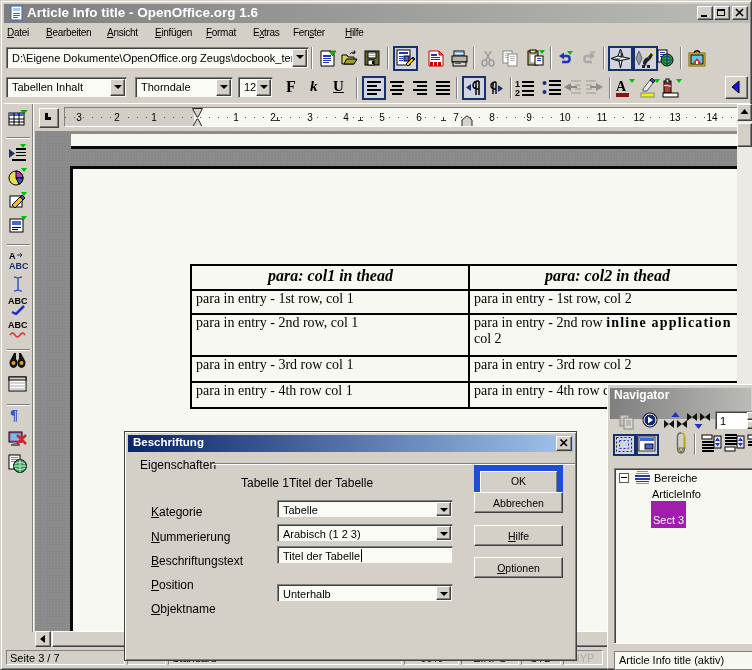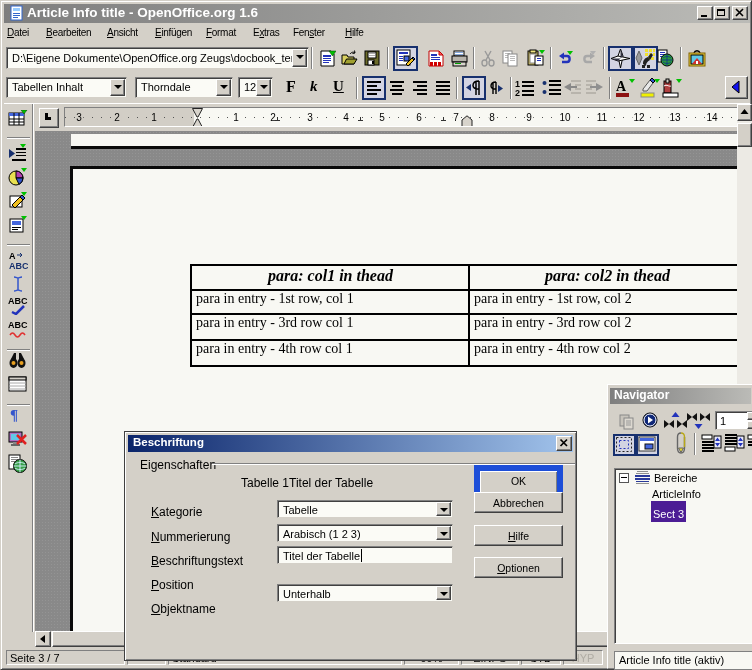--- a/index.html
+++ b/index.html
@@ -31,21 +31,21 @@
 #leftbar{position:absolute;left:3px;top:103px;width:30px;height:528px;background:#d4d0c8}
 .hsep{position:absolute;left:3px;width:23px;border-top:1px solid #808080;border-bottom:1px solid #fff}
 #doc{position:absolute;left:34px;top:130px;width:702px;height:500px;overflow:hidden;
   background-color:#898989;background-image:radial-gradient(#949494 22%,transparent 24%);background-size:3px 3px}
 #vscroll{position:absolute;left:736px;top:103px;width:15px;height:527px;background-color:#eceae4;background-image:radial-gradient(#fff 30%,transparent 32%);background-size:2px 2px}
 #hscroll{position:absolute;left:34px;top:630px;width:702px;height:16px;background-color:#eceae4;background-image:radial-gradient(#fff 30%,transparent 32%);background-size:2px 2px}
 .sbtn{position:absolute;background:#d4d0c8;border:1px solid;border-color:#fff #404040 #404040 #fff;box-shadow:inset -1px -1px 0 #808080}
 #status{position:absolute;left:3px;top:648px;width:746px;height:17px;background:#d4d0c8;font-size:11px;color:#000}
 .sfield{position:absolute;top:1px;height:15px;border:1px solid;border-color:#808080 #fff #fff #808080;padding:1px 3px 0 3px;white-space:nowrap}
 #nav{position:absolute;left:606px;top:383px;width:146px;height:285px;background:#d4d0c8;border:1px solid;border-color:#fff #808080 #808080 #fff}
-#navtitle{position:absolute;left:2px;top:3px;width:141px;height:16px;background:linear-gradient(to right,#7e7e7e,#bbbbb7);color:#fff;font-weight:bold;font-size:12px;padding:0 0 0 4px}
+#navtitle{position:absolute;left:2px;top:3px;width:141px;height:31px;background:linear-gradient(to right,#7e7e7e,#bbbbb7);color:#fff;font-weight:bold;font-size:12px;padding:0 0 0 4px}
 #navtree{position:absolute;left:6px;top:83px;width:140px;height:176px;background:#f8f8f3;border:1px solid;border-color:#808080 #fff #fff #808080;box-shadow:inset 1px 1px 0 #404040;font-size:11px}
 #navlist{position:absolute;left:6px;top:266px;width:140px;height:19px;background:#f8f8f3;border:1px solid #808080;font-size:11px;padding:2px 0 0 4px;white-space:nowrap}
 #dlg{position:absolute;left:123px;top:430px;width:453px;height:230px;background:#d4d0c8;
   border:1px solid #404040;box-shadow:inset 1px 1px 0 #fff,inset -1px -1px 0 #808080;font-size:11px;color:#000}
 #dlgtitle{position:absolute;left:3px;top:3px;width:445px;height:17px;background:linear-gradient(to right,#0a246a,#a2c4ec);color:#fff;font-weight:bold;font-size:11.5px;padding:1px 0 0 5px}
 .dbtn{position:absolute;left:349px;width:89px;height:21px;background:#d4d0c8;border:1px solid;border-color:#fff #404040 #404040 #fff;box-shadow:inset -1px -1px 0 #808080;text-align:center;padding-top:4px;font-size:10.5px}
 .dlbl{position:absolute;left:26px;font-size:12px}
 .dfield{position:absolute;left:152px;width:176px;height:18px}
 #dtablewrap{position:absolute;left:189px;top:263px;width:547px;height:149px;overflow:hidden}
 #dtable{border-collapse:collapse;font-family:"Liberation Serif",serif;font-size:14px;color:#000;table-layout:fixed;width:556px}
@@ -496,20 +496,24 @@
  <table id="dtable">
         <tbody>
   <tr style="font-weight:bold;font-style:italic;text-align:center;height:25px;font-size:16px">
     <td style="width:278px"><span style="position:relative;top:1px">para: col1 in thead</span></td>
             <td><span style="position:relative;top:1px">para: col2 in thead</span></td>
           </tr>
   <tr style="height:24px">
             <td>para in entry - 1st row, col 1</td>
             <td>para in entry - 1st row, col 2</td>
           </tr>
+  <tr style="height:42px">
+            <td>para in entry - 2nd row, col 1</td>
+            <td><span style="white-space:nowrap">para in entry - 2nd row <b style="letter-spacing:1.2px">inline application</b></span><br>col 2</td>
+          </tr>
   <tr style="height:26px">
             <td>para in entry - 3rd row col 1</td>
             <td>para in entry - 3rd row col 2</td>
           </tr>
   <tr style="height:26px">
             <td>para in entry - 4th row col 1</td>
             <td>para in entry - 4th row col 2</td>
           </tr>
  </tbody>
       </table>
@@ -627,21 +631,21 @@
             <rect x="1" y="12" width="13" height="1"></rect>
           </g>
           <g fill="#2a3a9a">
             <rect x="0" y="4" width="15" height="2"></rect>
             <rect x="0" y="7" width="15" height="2"></rect>
             <rect x="1" y="10" width="13" height="1"></rect>
           </g>
    </svg>
    <span style="position:absolute;left:39px;top:3px;font-size:11px">Bereiche</span>
    <span style="position:absolute;left:37px;top:19px;font-size:11px">ArticleInfo</span>
-   <span style="position:absolute;left:36px;top:32px;font-size:11px;background:#4c1d95;color:#fff;padding:7px 2px 2px 2px">Sect 3</span>
+   <span style="position:absolute;left:36px;top:32px;font-size:11px;background:#a21caf;color:#fff;padding:13px 2px 2px 2px">Sect 3</span>
  </div>
  <div id="navlist">Article Info title (aktiv)</div>
 </div>
 <div id="dlg">
  <div id="dlgtitle">Beschriftung</div>
  <div class="abs" style="left:431px;top:4px;width:16px;height:15px;background:#d4d0c8;border:1px solid;border-color:#fff #404040 #404040 #fff;box-shadow:inset -1px -1px 0 #808080"><svg width="14" height="13">
           <path d="M3.5 2.5 L10 9 M10 2.5 L3.5 9" stroke="#000" stroke-width="1.7"></path>
         </svg></div>
  <span class="dlbl" style="left:15px;top:26px">Eigenschaften</span>
  <div class="abs" style="left:87px;top:31px;width:363px;border-top:1px solid #808080;border-bottom:1px solid #fff;height:2px"></div>

